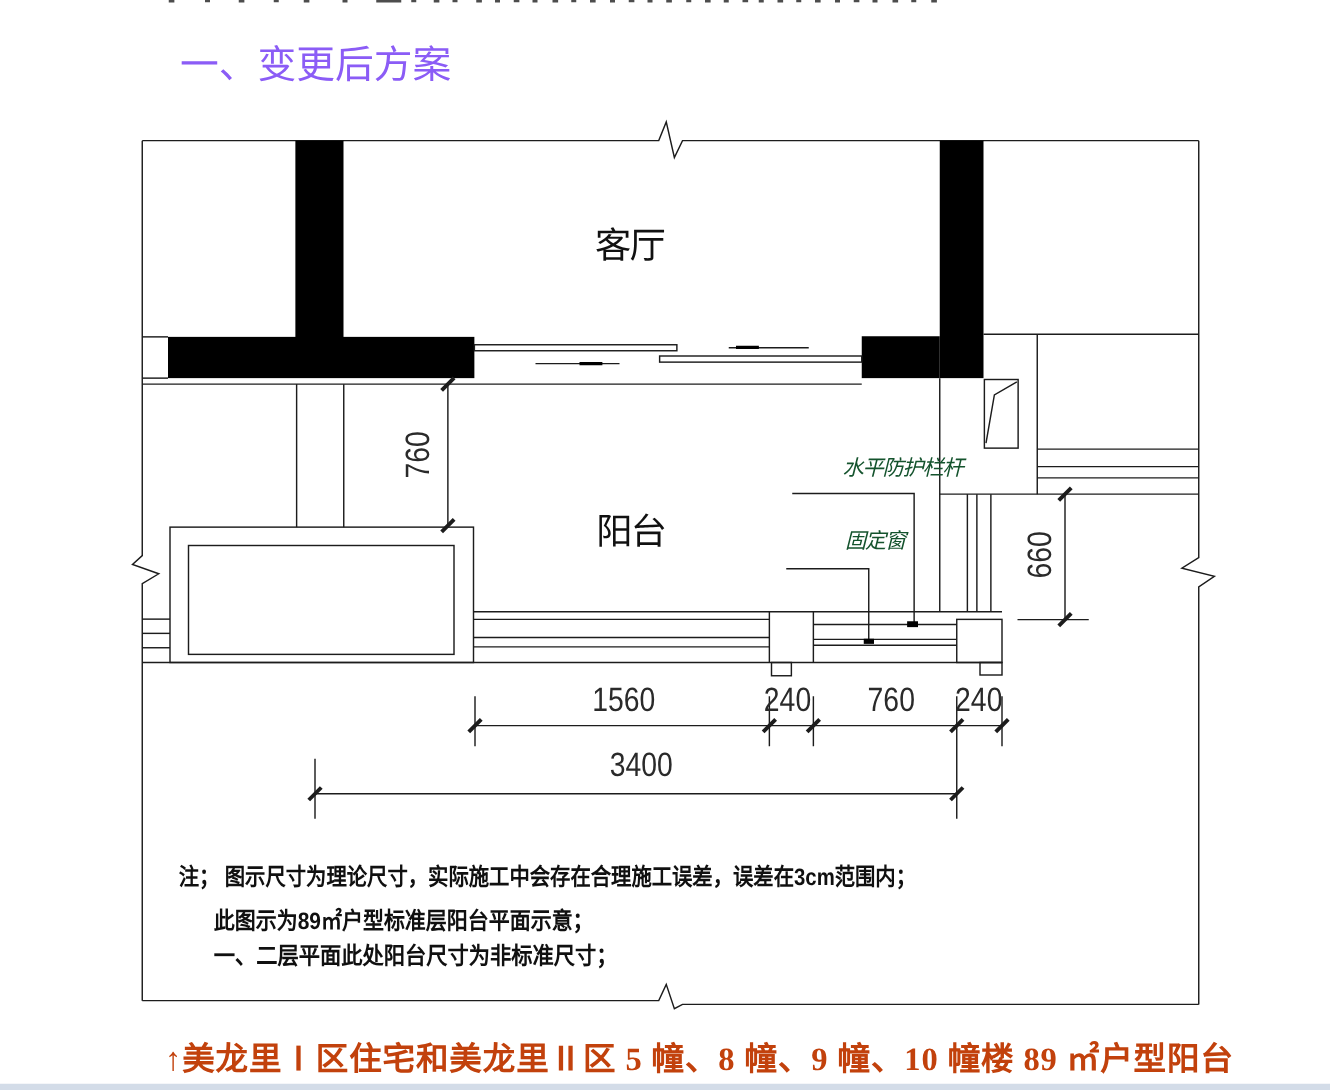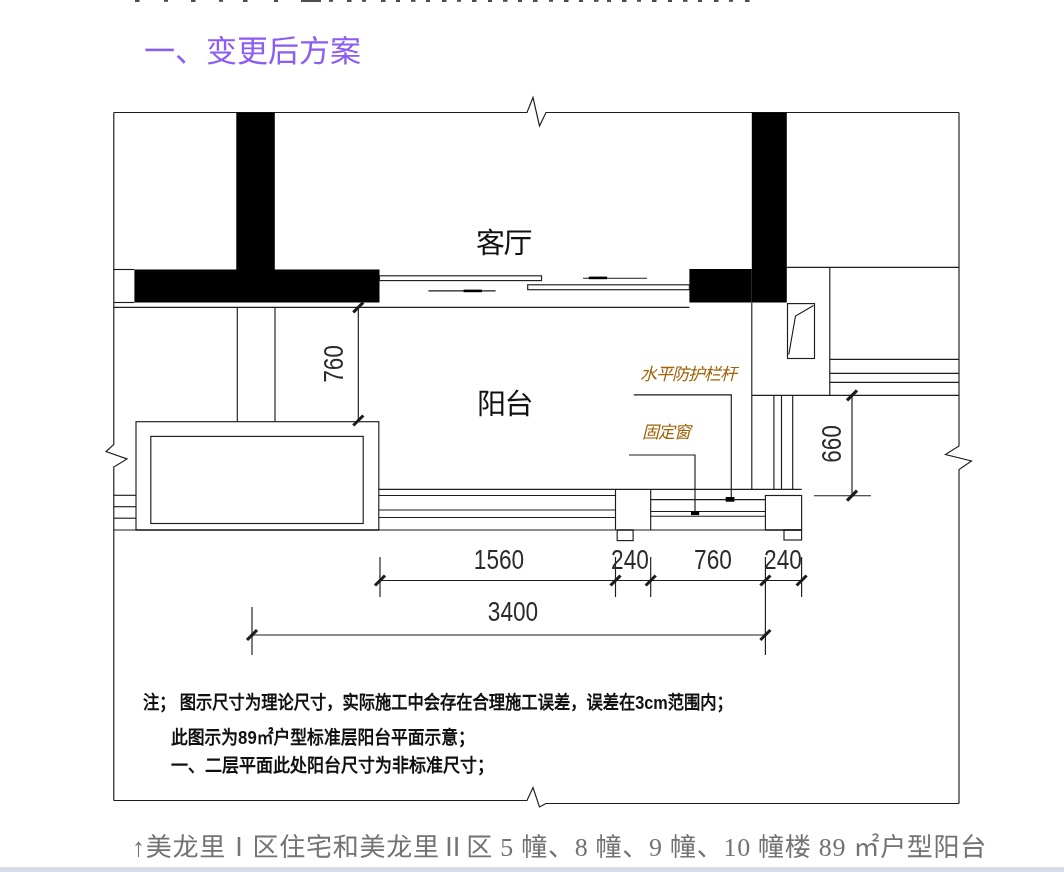--- a/index.html
+++ b/index.html
@@ -4,40 +4,40 @@
 <style>
   html,body{margin:0;padding:0;}
   body{
     width:1064px;height:872px;position:relative;overflow:hidden;
     background:#ffffff;
     font-family:"Liberation Serif",serif;
   }
   .t{position:absolute;white-space:nowrap;color:#1c1c1c;line-height:1;}
   .heading{left:144px;top:36px;font-size:31px;letter-spacing:0px;color:#8b5cf6;font-weight:350;}
   .room{font-size:29px;font-weight:500;color:#111;}
-  .living{left:476px;top:183px;letter-spacing:-1.5px;margin-top:46px;}
-  .balcony{left:477px;top:390px;letter-spacing:-1.5px;}
-  .callout{font-size:17px;font-style:italic;color:#a16207;letter-spacing:-1px;}
+  .living{left:476px;top:183px;letter-spacing:-1.5px;}
+  .balcony{left:477px;top:412px;letter-spacing:-1.5px;}
+  .callout{font-size:17px;font-style:italic;color:#14532d;letter-spacing:-1px;margin-left:34px;}
   .callout-railing{left:640px;top:366px;}
   .callout-window{left:642px;top:424px;font-style:italic;}
   .dim{font-family:"Liberation Sans",sans-serif;font-size:27px;font-weight:400;color:#2a2a2a;letter-spacing:0;}
   .dim-c{transform:translateX(-50%) scaleX(0.84);}
   .dim-760{left:321px;top:344.5px;transform-origin:0 0;transform:rotate(-90deg) scaleX(0.84) translateX(-100%);}
   .dim-660{left:818.5px;top:424.5px;transform-origin:0 0;transform:rotate(-90deg) scaleX(0.84) translateX(-100%);}
   .d1560{left:498.5px;top:546.5px;}
   .d240a{left:629.5px;top:546.5px;}
   .d760{left:712.5px;top:546.5px;}
   .d240b{left:782.5px;top:546.5px;}
   .d3400{left:513px;top:598.5px;}
   .note{font-family:"Liberation Sans",sans-serif;font-weight:bold;font-size:19px;color:#101010;letter-spacing:0;transform-origin:0 0;}
   .note1{left:143px;top:693px;transform:scaleX(0.856);}
   .note2{left:171px;top:728px;transform:scaleX(0.883);}
   .note3{left:171px;top:756px;transform:scaleX(0.895);}
   .note .gap{display:inline-block;width:5px;}
-  .caption{left:132px;top:835px;font-size:26px;color:#737373;letter-spacing:0.72px;font-weight:400;text-align:right;}
+  .caption{left:132px;top:835px;font-size:26px;color:#c2410c;letter-spacing:0.72px;font-weight:700;text-align:right;}
   .footerbar{position:absolute;left:0;bottom:0;width:1064px;height:5px;}
   svg{position:absolute;left:0;top:0;}
 </style>
 </head>
 <body>
 
 <svg width="1064" height="872" viewBox="0 0 1064 872" fill="none" stroke="#1c1c1c" stroke-width="1.15" shape-rendering="geometricPrecision">
 
   <g stroke="none" fill="#4d4d4d">
     <rect x="135" y="0" width="4.5" height="2"></rect>

